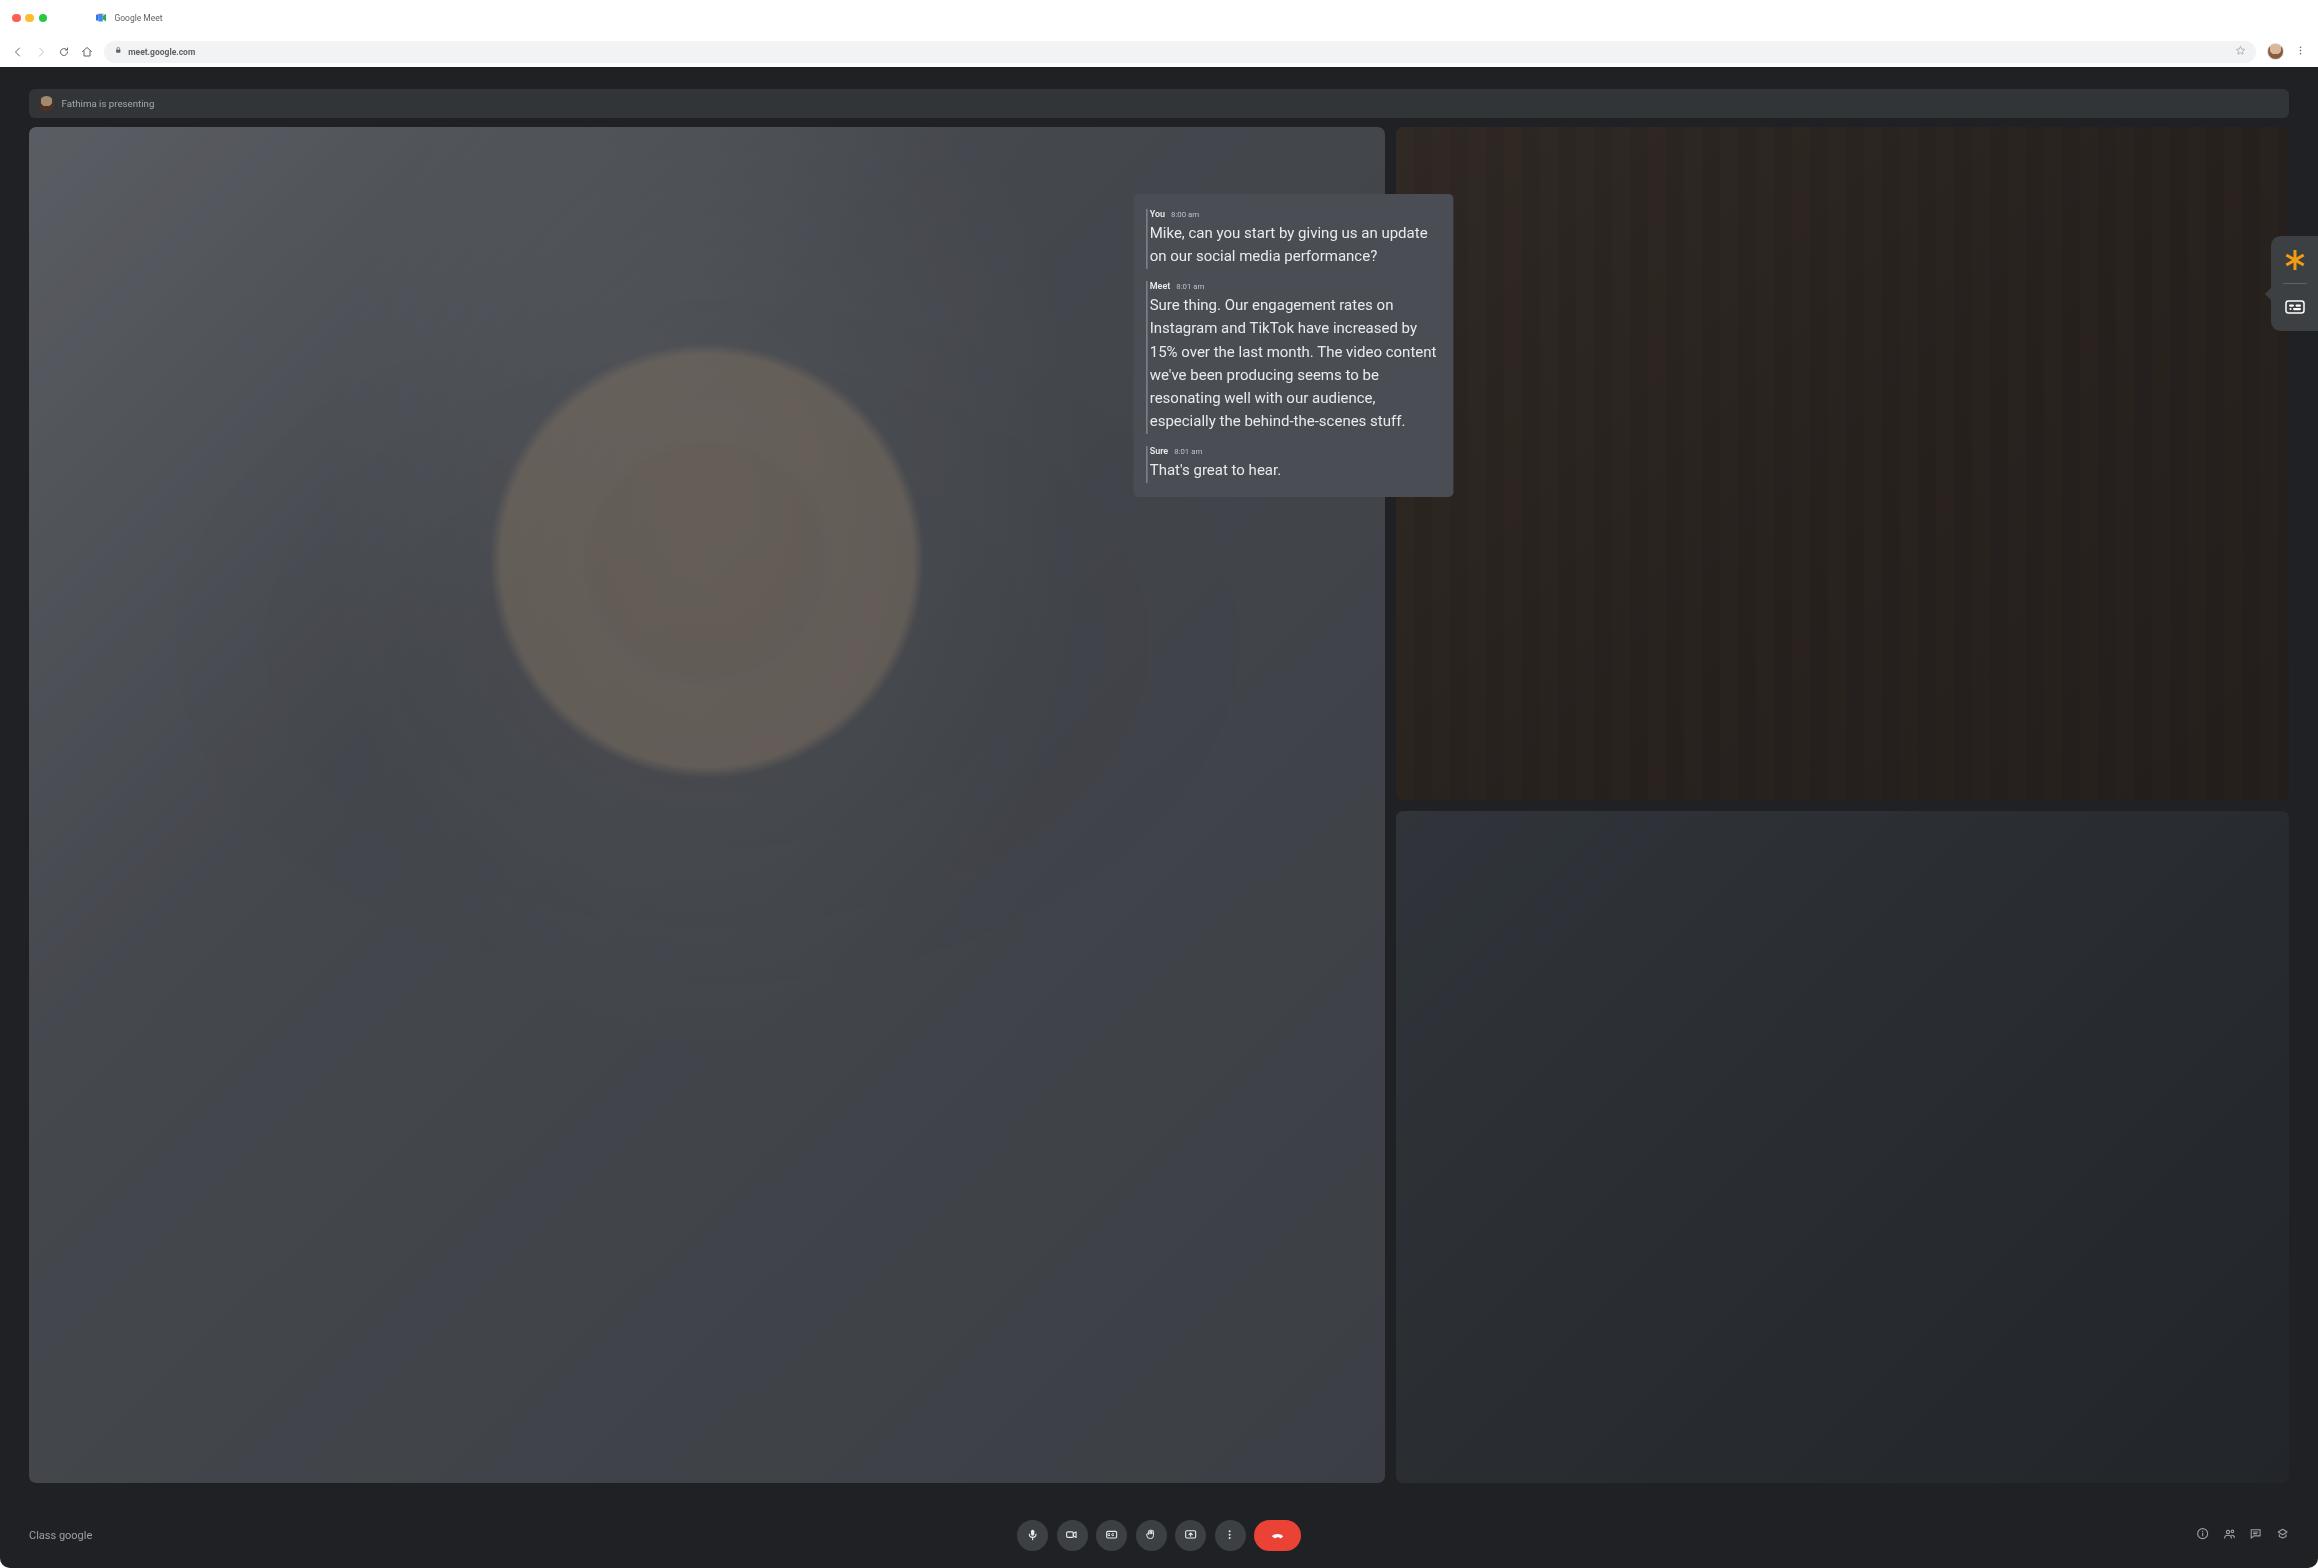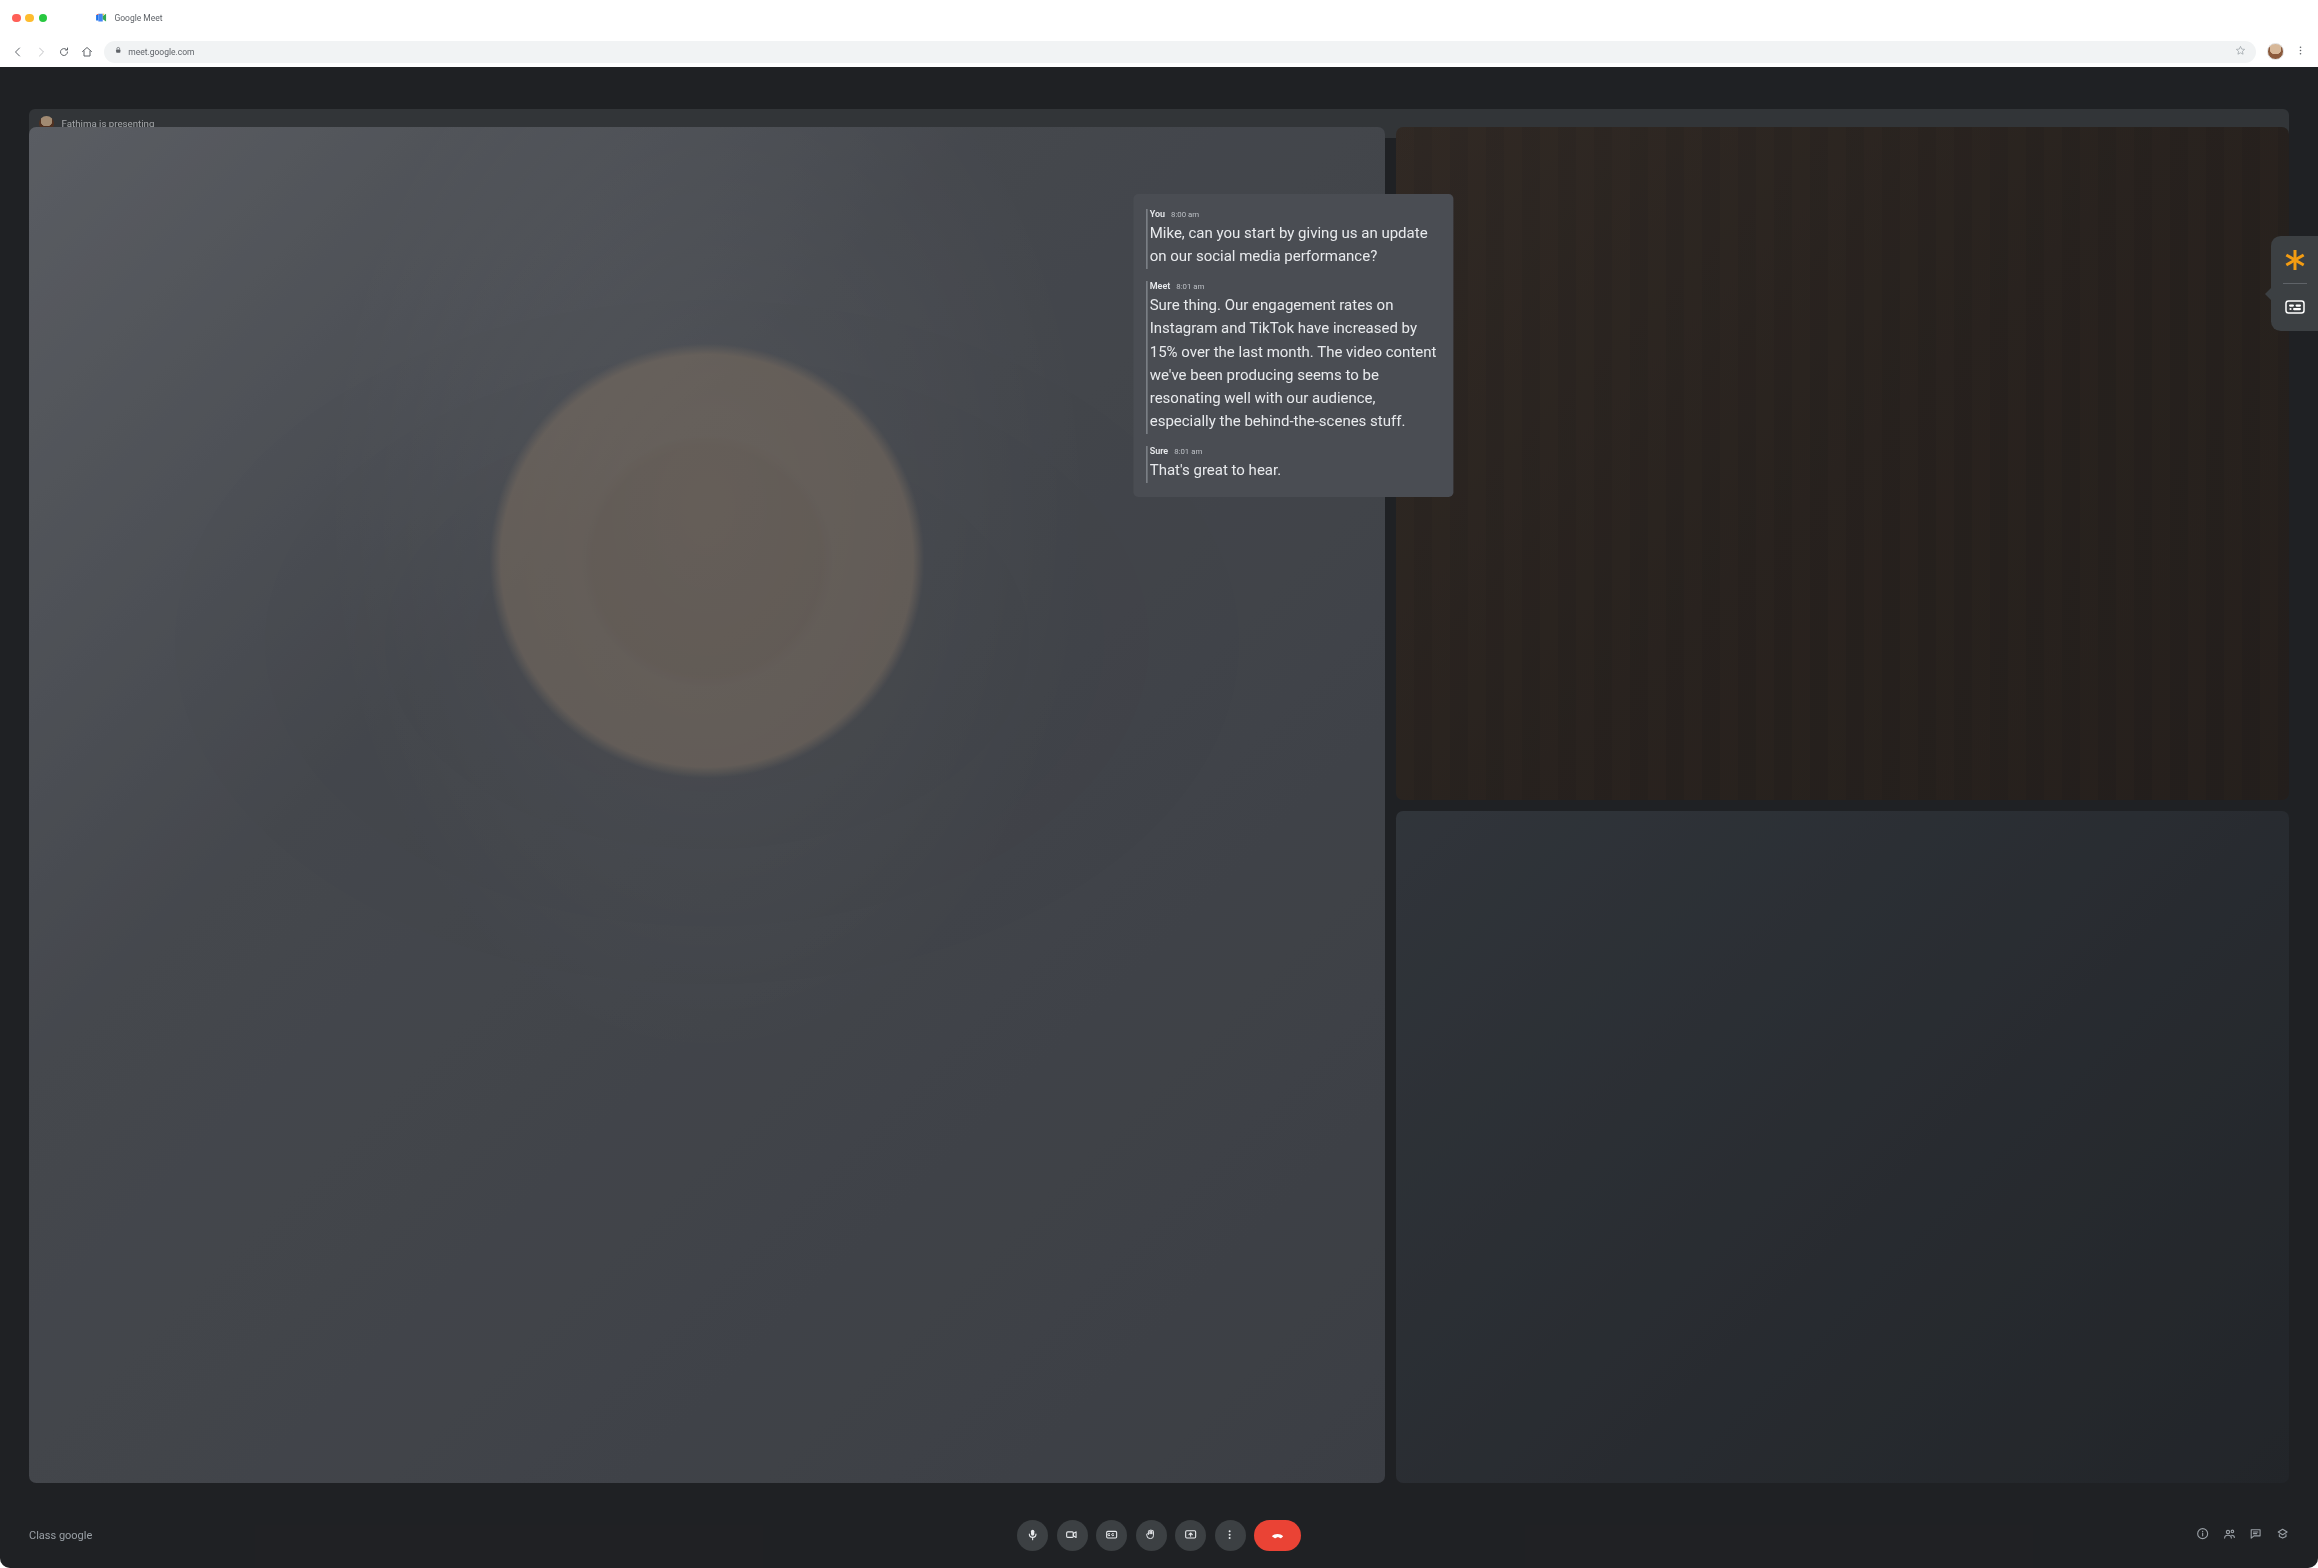--- a/index.html
+++ b/index.html
@@ -33,20 +33,21 @@
   .tab-icon { width: 13.3px; height: 13.3px; position: relative; }
   .tab-title { font-size: 8.5px; color: #5f6368; }
 
   .toolbar {
     height: 31px;
     display: flex;
     align-items: center;
     padding: 0 12px;
     gap: 11px;
     background: #fff;
+    font-weight: bold;
   }
   .nav-ico { color: #5f6368; width: 12px; height: 12px; display:flex; align-items:center; justify-content:center; cursor:pointer; }
   .urlbar {
     flex: 1;
     height: 22px;
     background: #f1f3f4;
     border-radius: 11px;
     display: flex;
     align-items: center;
     padding: 0 9.7px;
@@ -74,21 +75,20 @@
     position: absolute;
     top: 22px; left: 29px; right: 29px;
     height: 29px;
     background: #3c4043;
     border-radius: 6px;
     display: flex; align-items: center;
     padding: 0 9.7px;
     gap: 7.2px;
     color: #e8eaed;
     font-size: 9.7px;
-    margin-top: 20px;
   }
   .presenter-avatar {
     width: 15.7px; height:15.7px; border-radius:50%;
     background: radial-gradient(circle at 50% 30%, #e6c29b 0 45%, #6b3a20 46% 100%);
   }
 
   .video-grid {
     position: absolute;
     top: 60px; left: 29px; right: 29px; bottom: 85px;
     display: grid;

